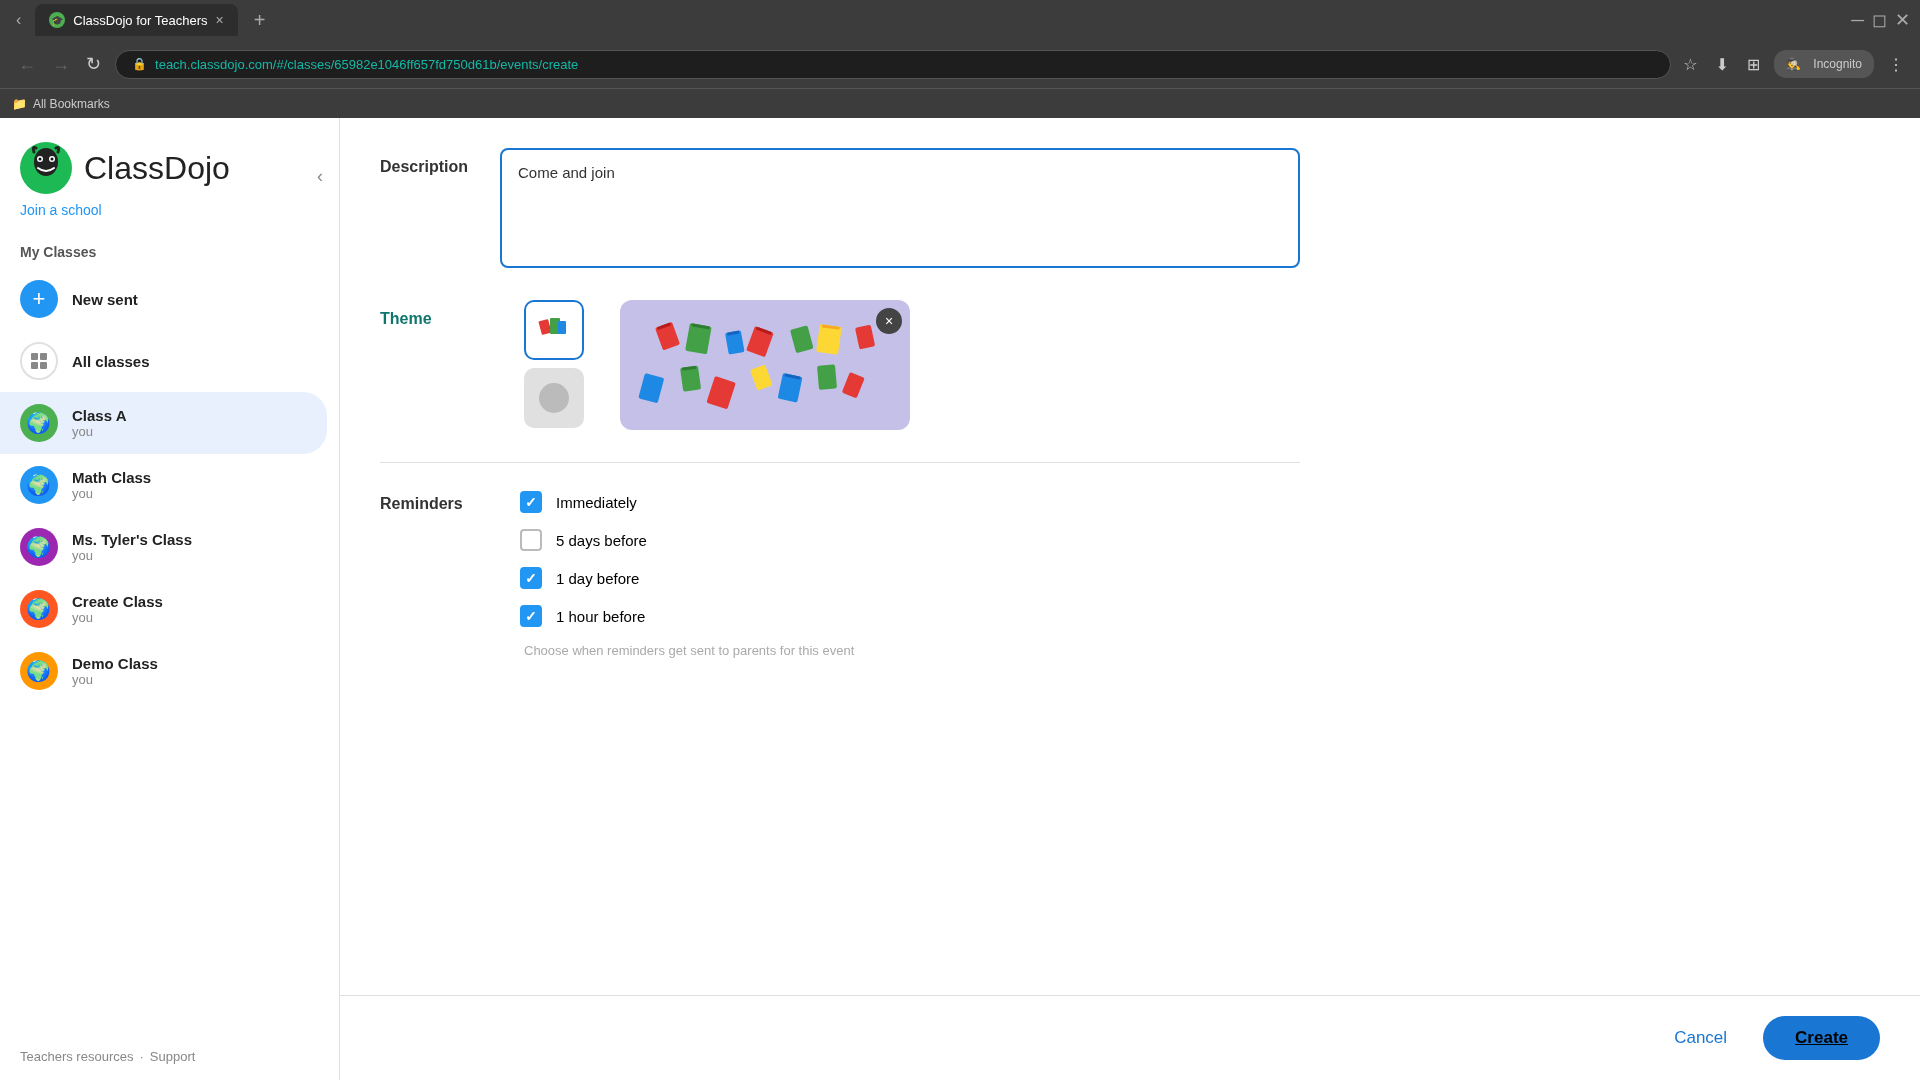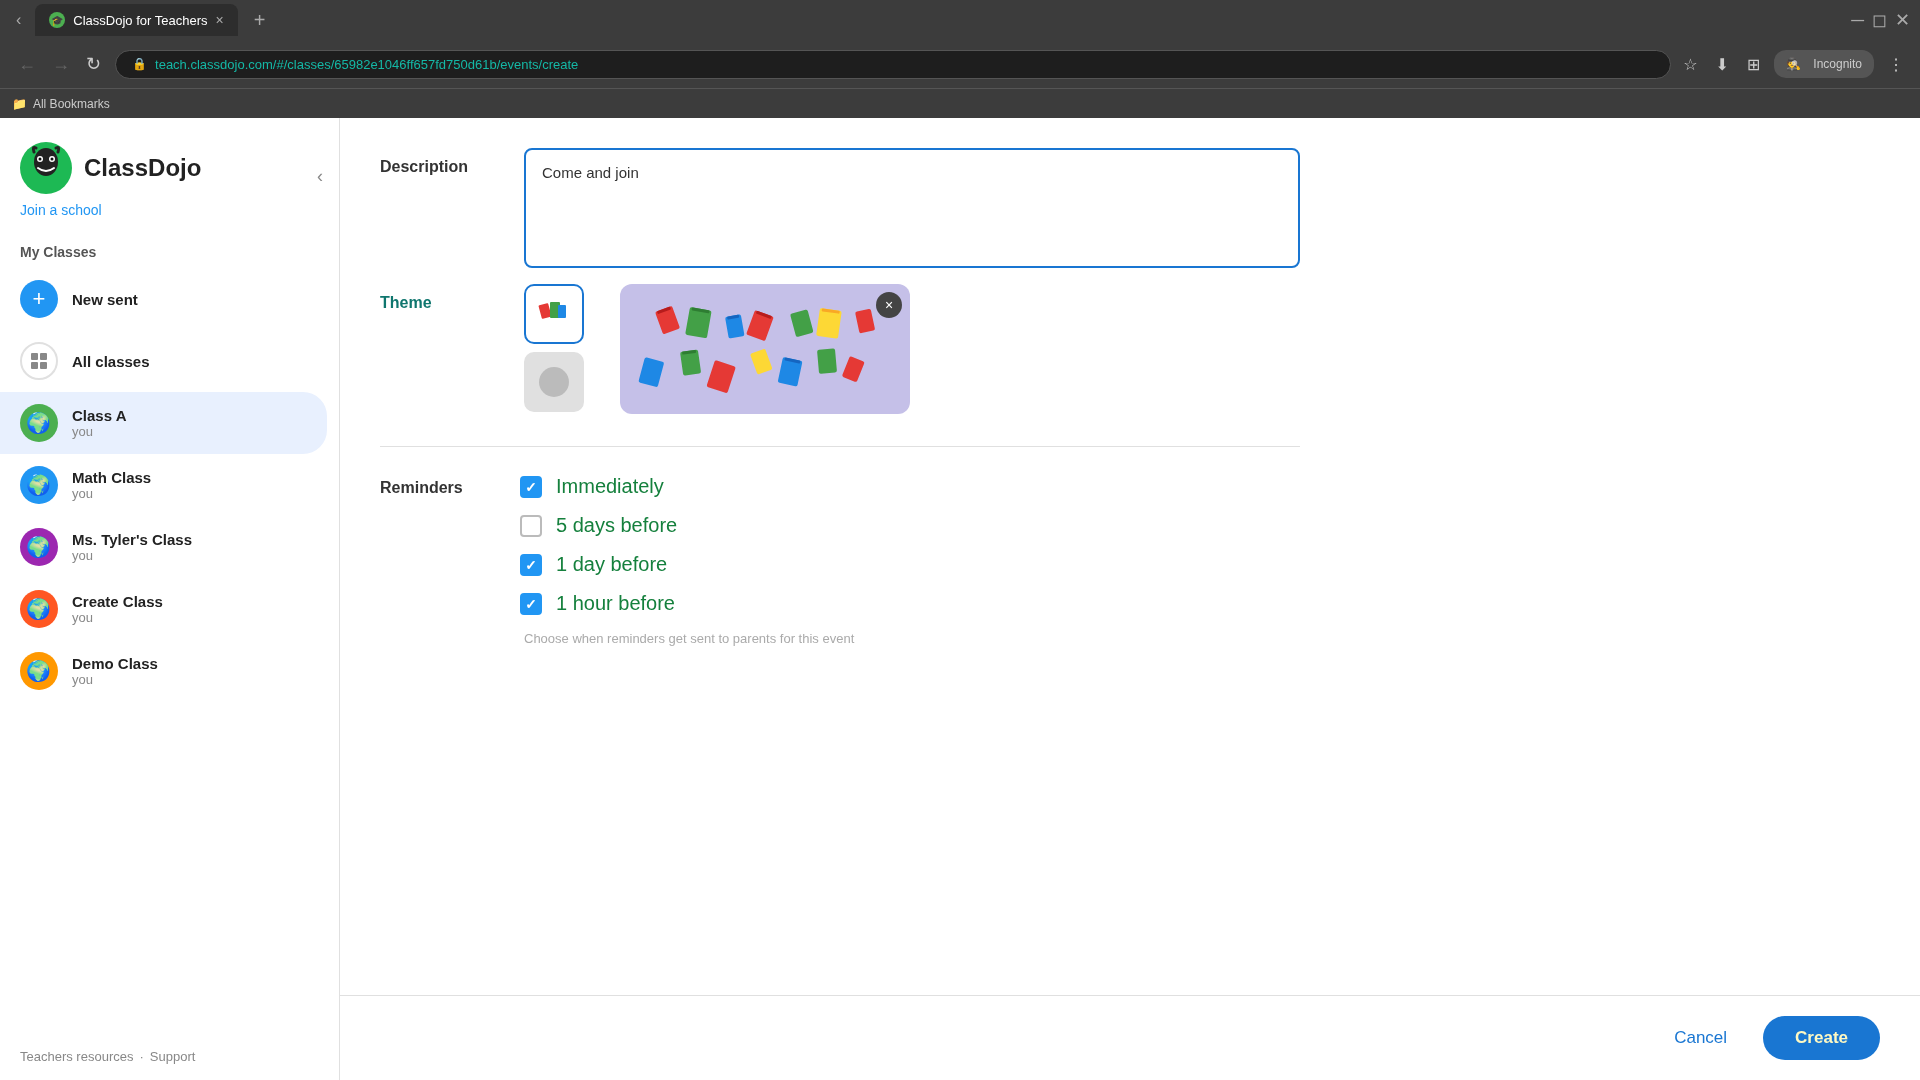--- a/index.html
+++ b/index.html
@@ -28,21 +28,21 @@
     .bookmarks-bar { background: #3c3c3c; padding: 4px 12px; color: #ccc; font-size: 12px; display: flex; align-items: center; gap: 6px; border-top: 1px solid #555; height: 30px; }
 
     
     .app-layout { display: flex; flex: 1; overflow: hidden; }
 
     
     .sidebar { width: 340px; background: #fff; border-right: 1px solid #e0e0e0; display: flex; flex-direction: column; overflow-y: auto; }
     .sidebar-header { padding: 24px 20px 16px; display: flex; flex-direction: column; align-items: flex-start; position: relative; }
     .sidebar-logo { display: flex; align-items: center; gap: 12px; margin-bottom: 8px; }
     .logo-icon { width: 52px; height: 52px; }
-    .logo-text { font-size: 24px; font-weight: 700; color: #222; }
+    .logo-text { font-size: 32px; font-weight: 400; color: #222; }
     .join-school { color: #2196f3; font-size: 14px; cursor: pointer; text-decoration: none; }
     .my-classes { font-size: 14px; font-weight: 600; color: #555; margin-top: 10px; padding: 0 20px; }
     .collapse-btn { position: absolute; right: 16px; top: 50%; transform: translateY(-50%); background: none; border: none; color: #888; font-size: 18px; cursor: pointer; }
 
     .sidebar-nav { padding: 8px 0; }
     .sidebar-item { display: flex; align-items: center; gap: 14px; padding: 12px 20px; cursor: pointer; transition: background 0.15s; }
     .sidebar-item.active { background: #e8f0fe; border-radius: 0 24px 24px 0; margin-right: 12px; }
     .sidebar-item-icon { width: 38px; height: 38px; border-radius: 50%; display: flex; align-items: center; justify-content: center; font-size: 18px; flex-shrink: 0; }
     .sidebar-item-icon.blue-plus { background: #2196f3; color: #fff; font-size: 22px; }
     .sidebar-item-icon.grid { background: #fff; border: 2px solid #e0e0e0; color: #888; }
@@ -51,21 +51,21 @@
     .sidebar-item-name { font-size: 15px; font-weight: 600; color: #222; }
     .sidebar-item-sub { font-size: 13px; color: #888; }
 
     .sidebar-footer { padding: 16px 20px; display: flex; gap: 6px; font-size: 13px; color: #888; margin-top: auto; }
     .sidebar-footer a { color: #888; text-decoration: none; cursor: pointer; }
 
     
     .main-content { flex: 1; background: #fff; overflow-y: auto; display: flex; flex-direction: column; }
     .form-area { flex: 1; padding: 30px 40px; max-width: 1000px; }
 
-    .form-row { display: flex; align-items: flex-start; gap: 24px; margin-bottom: 16px; }
+    .form-row { display: flex; align-items: flex-start; margin-bottom: 32px; }
     .form-label { font-size: 16px; font-weight: 600; color: #333; width: 120px; flex-shrink: 0; padding-top: 10px; }
 
     .description-textarea { flex: 1; border: 2px solid #1976d2; border-radius: 8px; padding: 14px 16px; font-size: 15px; color: #333; resize: none; height: 120px; font-family: inherit; outline: none; }
 
     
     .theme-section { display: flex; align-items: flex-start; gap: 24px; margin-bottom: 32px; }
     .theme-label { font-size: 16px; font-weight: 600; color: #0f766e; width: 120px; flex-shrink: 0; padding-top: 10px; }
     .theme-options { display: flex; flex-direction: column; gap: 8px; margin-right: 12px; }
     .theme-btn { width: 60px; height: 60px; border: 2px solid #e0e0e0; border-radius: 10px; background: #fff; cursor: pointer; display: flex; align-items: center; justify-content: center; overflow: hidden; }
     .theme-btn.selected { border-color: #1976d2; }
@@ -79,28 +79,28 @@
     .divider { height: 1px; background: #e0e0e0; margin: 8px 0 28px; }
 
     
     .reminders-section { display: flex; align-items: flex-start; gap: 20px; margin-bottom: 16px; }
     .reminders-label { font-size: 16px; font-weight: 600; color: #333; width: 120px; flex-shrink: 0; padding-top: 4px; }
     .reminders-list { display: flex; flex-direction: column; gap: 16px; }
     .reminder-item { display: flex; align-items: center; gap: 14px; }
     .checkbox-custom { width: 22px; height: 22px; border-radius: 4px; border: 2px solid #2196f3; background: #2196f3; display: flex; align-items: center; justify-content: center; cursor: pointer; flex-shrink: 0; }
     .checkbox-custom.unchecked { background: #fff; border-color: #bbb; }
     .checkbox-custom .check { color: #fff; font-size: 14px; font-weight: 700; }
-    .reminder-text { font-size: 20px; color: #15803d; }
+    .reminder-text { font-size: 15px; color: #000000; }
 
     .reminders-hint { font-size: 13px; color: #aaa; margin-left: 144px; margin-bottom: 24px; }
 
     
     .action-bar { display: flex; justify-content: flex-end; align-items: center; gap: 20px; padding: 20px 40px; border-top: 1px solid #e0e0e0; margin-top: 13px; }
     .cancel-btn { background: none; border: none; color: #1976d2; font-size: 17px; font-weight: 500; cursor: pointer; padding: 10px 16px; }
-    .create-btn { background: #1976d2; color: #fef9c3; border: none; border-radius: 24px; padding: 12px 32px; font-size: 17px; font-weight: 600; cursor: pointer; }
+    .create-btn { background: #1976d2; color: #000000; border: none; border-radius: 24px; padding: 12px 32px; font-size: 17px; font-weight: 600; cursor: pointer; text-decoration: underline; }
 
     
     .main-content::-webkit-scrollbar { width: 8px; }
     .main-content::-webkit-scrollbar-track { background: #f5f5f5; }
     .main-content::-webkit-scrollbar-thumb { background: #ccc; border-radius: 4px; }
     .sidebar::-webkit-scrollbar { width: 4px; }
     .sidebar::-webkit-scrollbar-thumb { background: #ddd; }
   </style>
 </head>
 <body>

